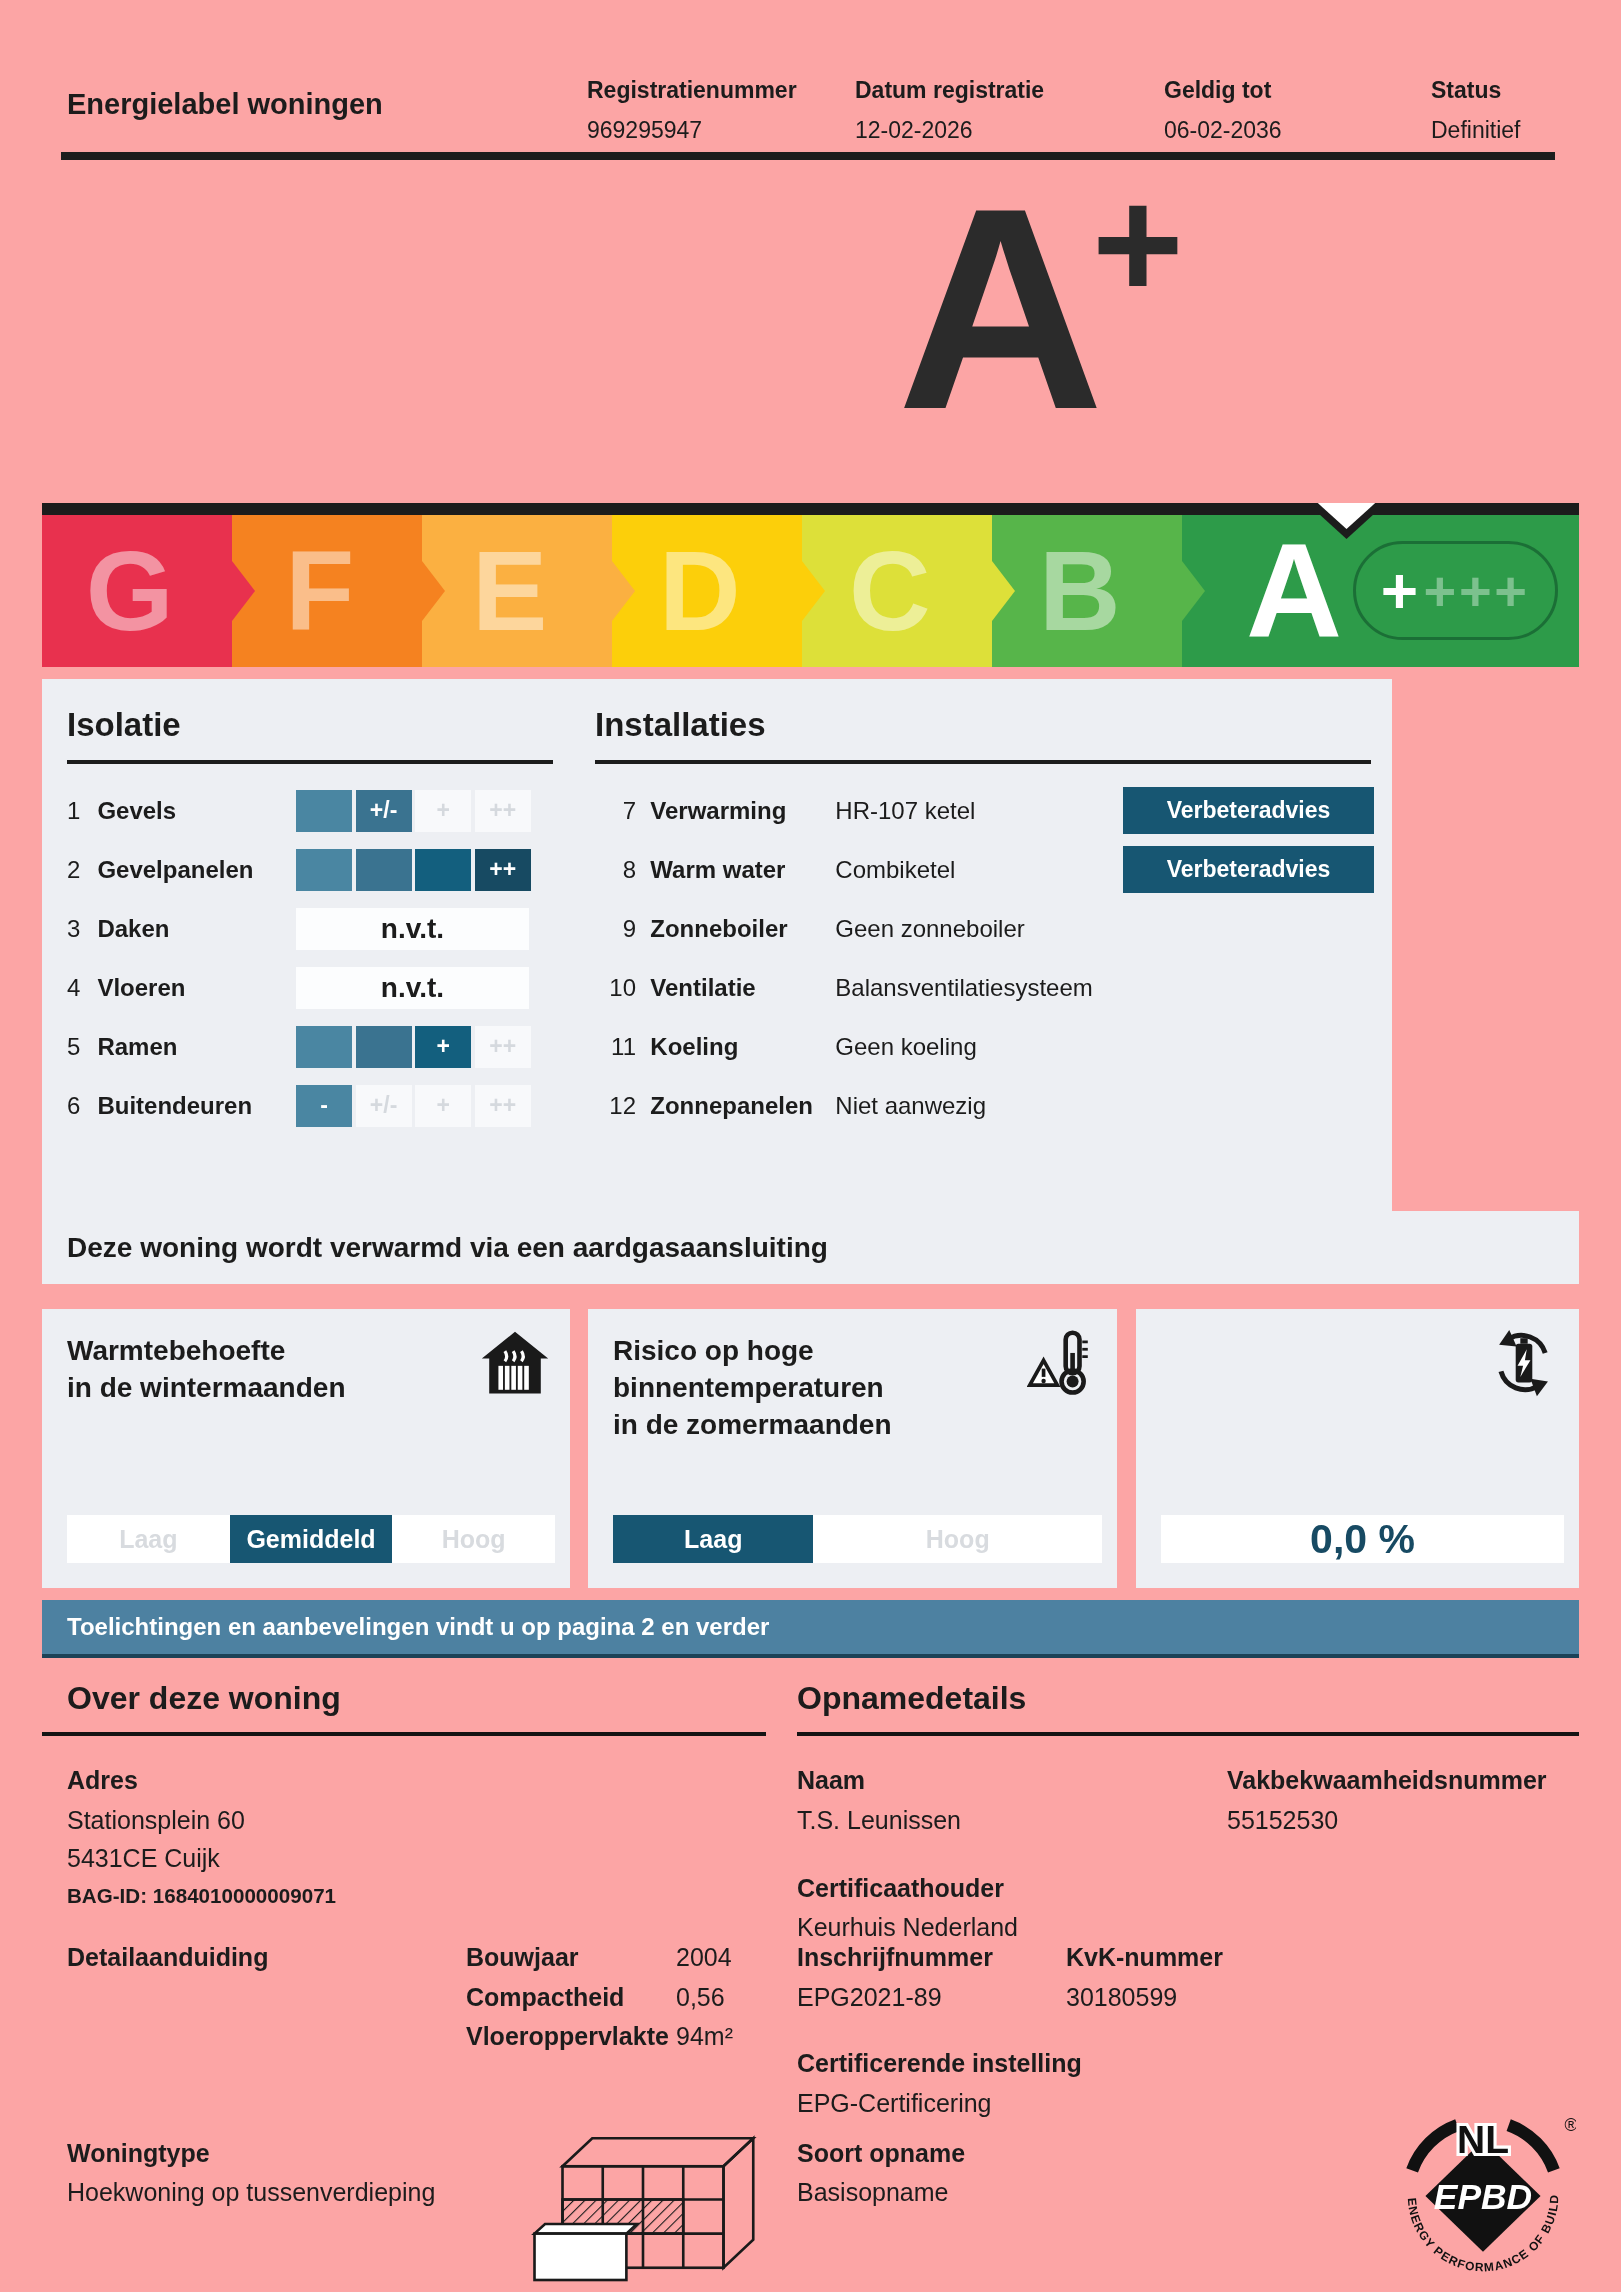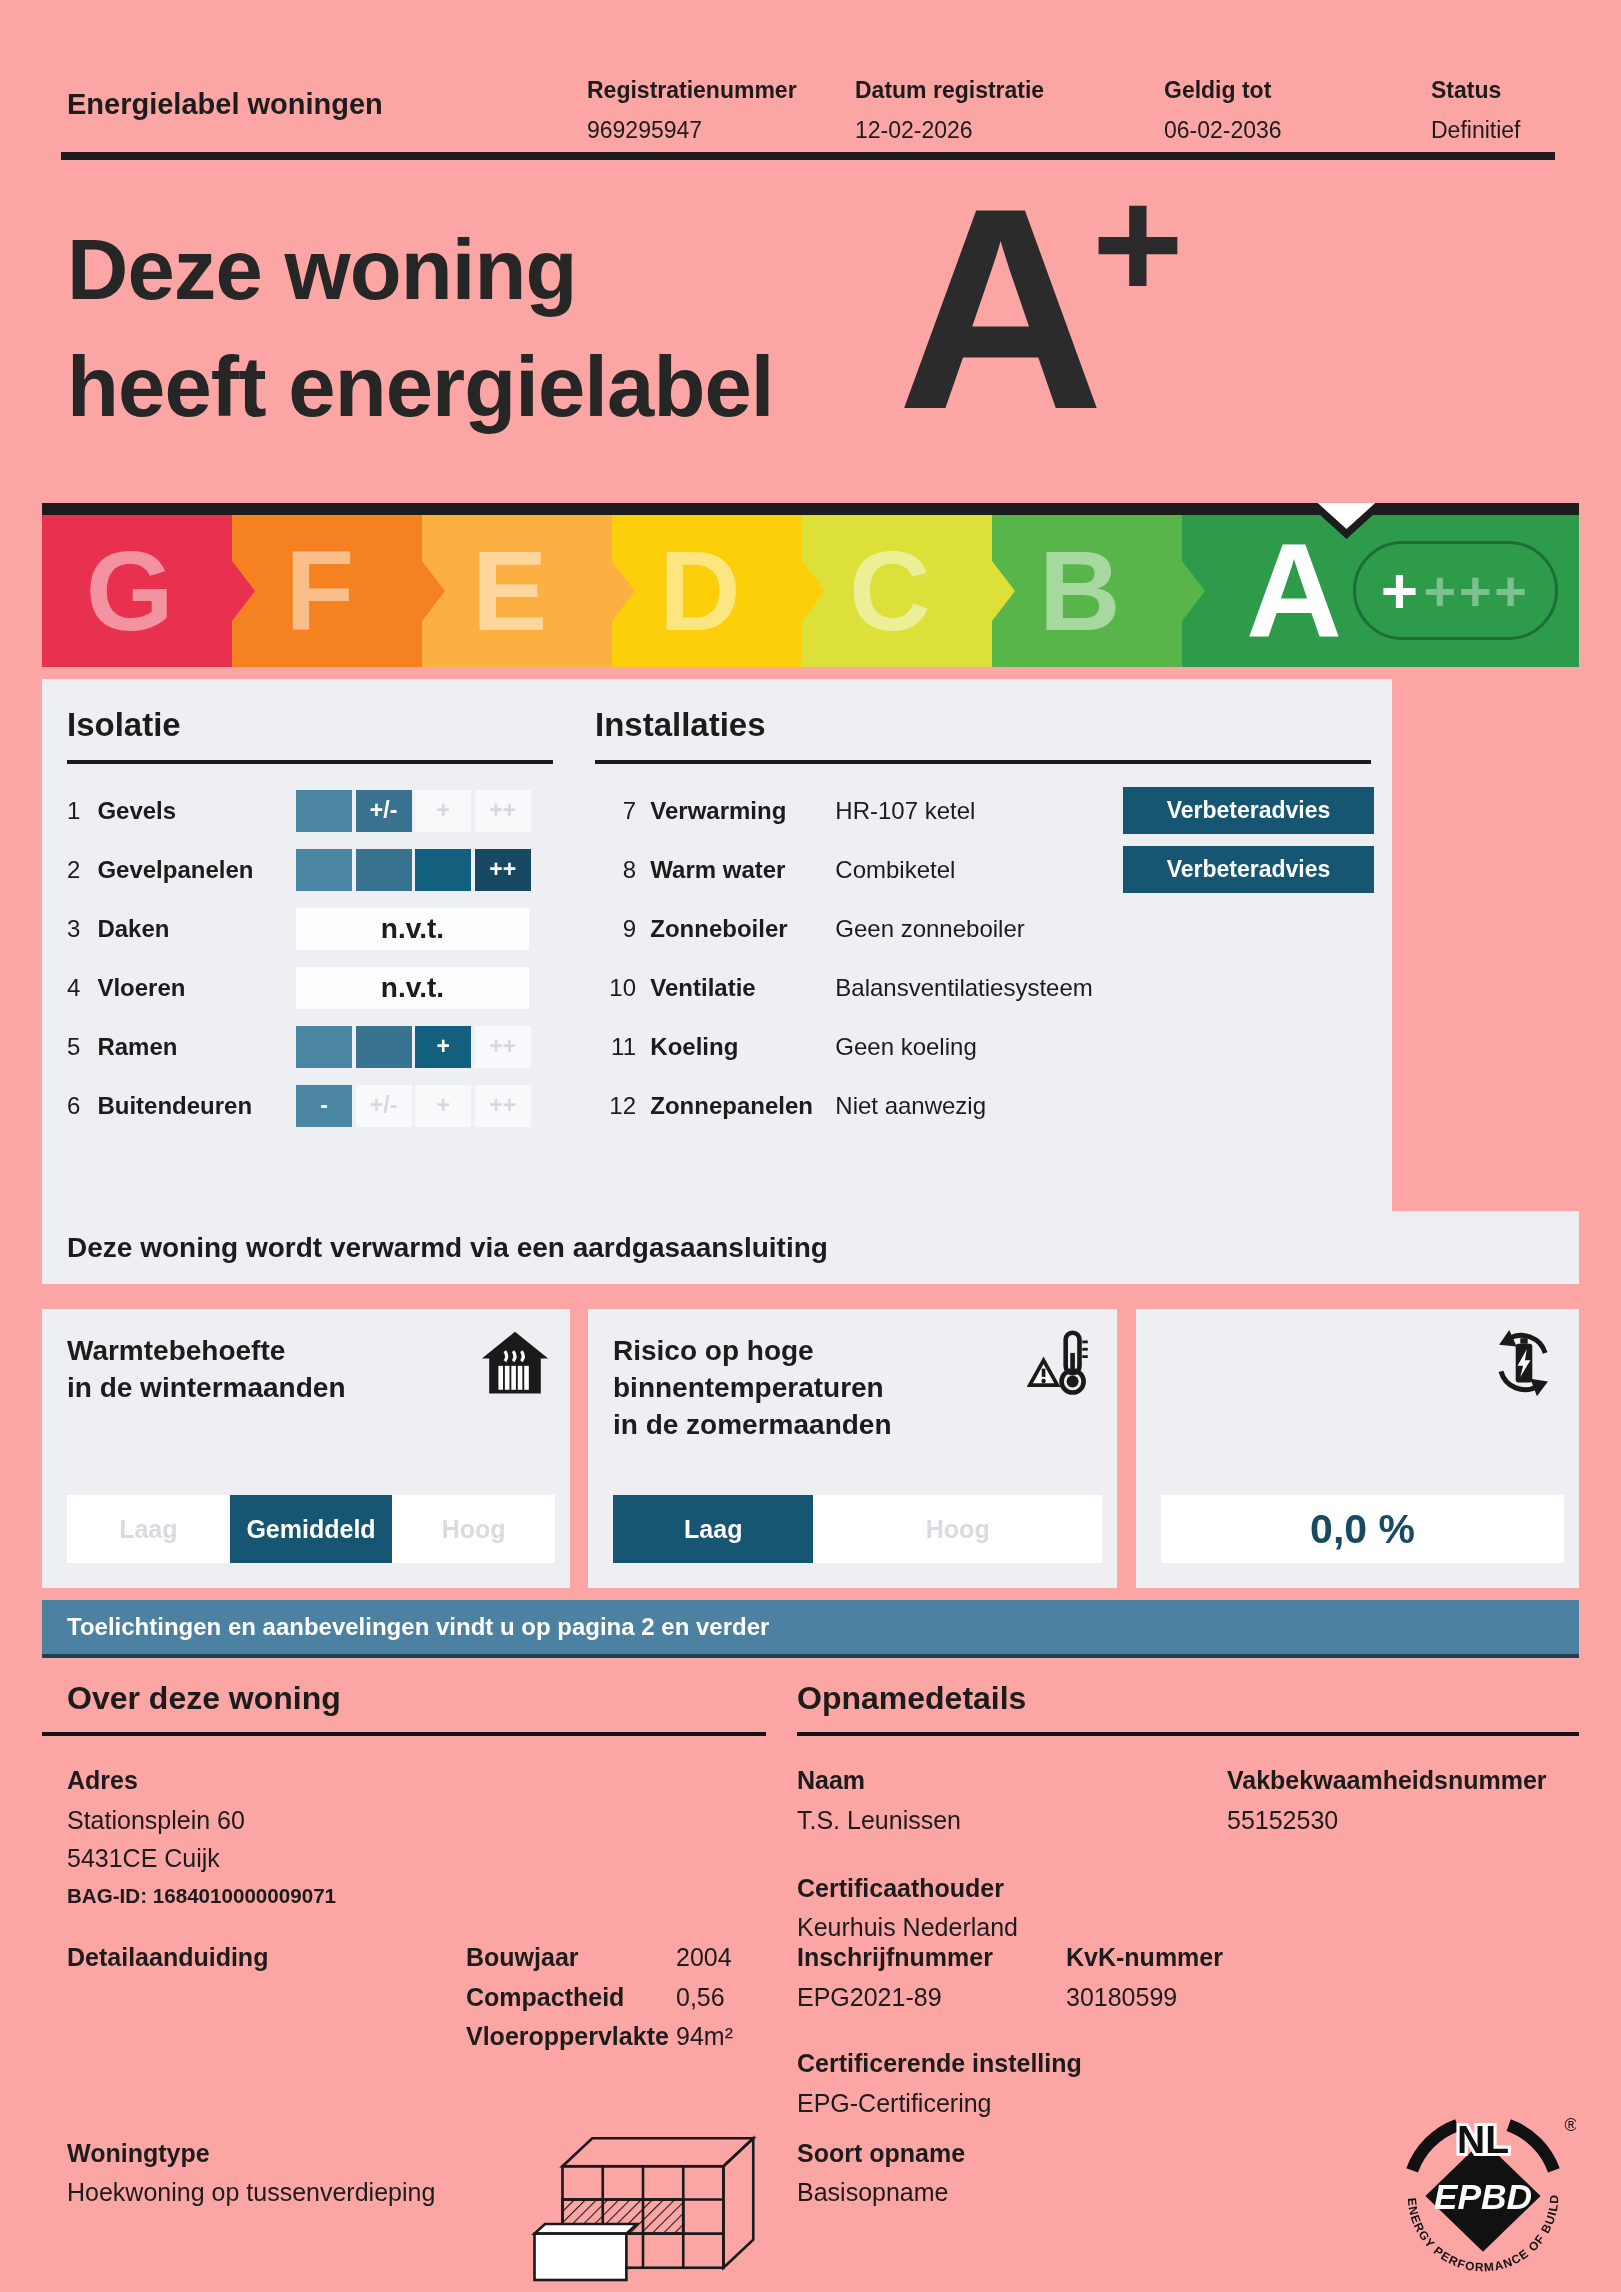--- a/index.html
+++ b/index.html
@@ -68,21 +68,21 @@
   .gas { left:42px; top:1211px; width:1537px; height:73px; background:var(--panel); display:flex; align-items:center; }
   .gas span { margin-left:25px; font-size:28px; font-weight:bold; }
 
   
   .card { position:absolute; top:1309px; height:279px; background:var(--panel); }
   .card-0 { left:42px; width:528px; }
   .card-1 { left:588px; width:529px; }
   .card-2 { left:1136px; width:443px; }
   .card-title { position:absolute; left:25px; top:23px; right:100px; font-size:28px; font-weight:bold; line-height:37px; white-space:pre-line; }
   .card-icon { position:absolute; top:19.7px; right:19.7px; width:70px; height:70px; }
-  .strip { position:absolute; left:25px; right:15px; bottom:25px; height:68px; background:#ffffff; display:flex; }
+  .strip { position:absolute; left:25px; right:15px; bottom:25px; height:48px; background:#ffffff; display:flex; }
   .opt { flex:1; display:flex; align-items:center; justify-content:center; font-size:25px; font-weight:bold; color:#d8dbdf; }
   .opt.sel { background:var(--accent); color:#ffffff; }
   .card-1 .opt:first-child { flex:0 0 41%; }
   .strip-value { justify-content:center; align-items:center; }
   .value-big { font-size:41px; font-weight:bold; color:var(--navy); }
 
   
   .note { left:42px; top:1600px; width:1537px; height:54px; background:var(--banner); border-bottom:4.5px solid #1d4257;
           display:flex; align-items:center; }
   .note span { margin-left:25px; color:#ffffff; font-size:24px; font-weight:bold; }
@@ -111,24 +111,20 @@
   <div class="abs hdr-field" style="left:1164px;">
     <div class="hf-label">Geldig tot</div>
     <div class="hf-value">06-02-2036</div>
   </div>
   <div class="abs hdr-field" style="left:1431px;">
     <div class="hf-label">Status</div>
     <div class="hf-value">Definitief</div>
   </div>
   <div class="abs rule"></div>
 
-  <div class="abs hero-text">
-    <div>Deze woning</div>
-    <div>heeft energielabel</div>
-  </div>
   <div class="abs grade">
     <span class="grade-a">A</span>
     <span class="grade-plus">+</span>
   </div>
 
   <div class="abs scale">
     <div class="scale-top"></div>
     <div class="scale-row" id="scale-row">
         <div class="seg" style="background: rgb(232, 49, 78);">
           <span class="letter">G</span>

